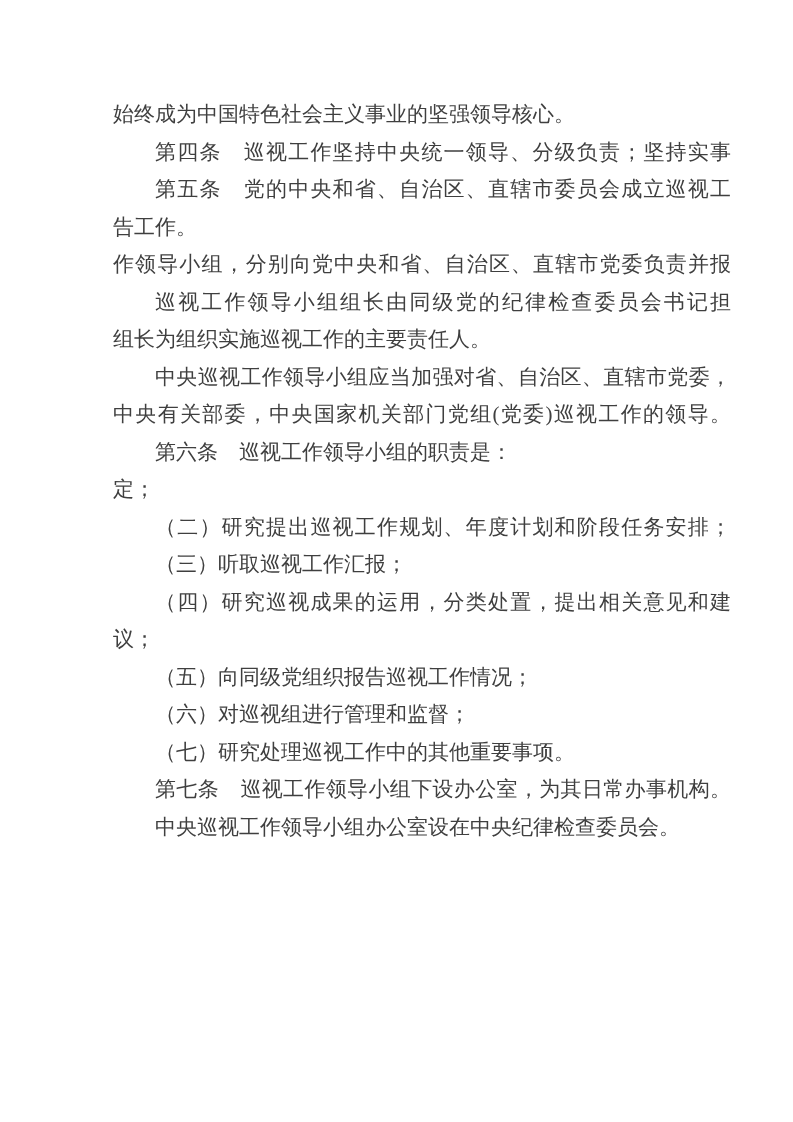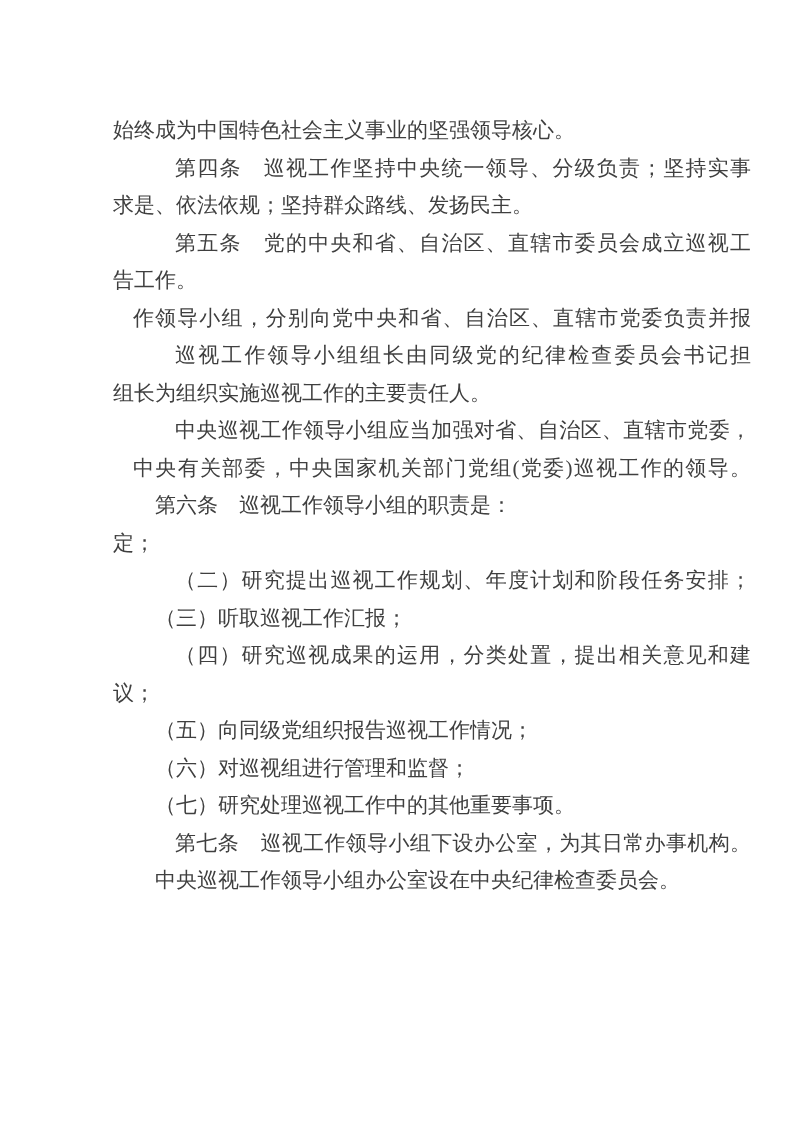--- a/index.html
+++ b/index.html
@@ -11,21 +11,21 @@
   .page {
     position: relative;
     width: 793px;
     height: 1122px;
     background: var(--page-bg, #ffffff);
     overflow: hidden;
   }
   .text-block {
     position: absolute;
     left: 113px;
-    top: 112px;
+    top: 96px;
     width: 618px;
   }
   .line {
     box-sizing: border-box;
     width: 100%;
     height: 37.5px;
     line-height: 37.5px;
     overflow: hidden;
     font-family: "Liberation Serif", "DejaVu Serif", serif;
     font-size: 21px;
@@ -35,42 +35,40 @@
     white-space: nowrap;
   }
   .line.indent2 {
     padding-left: 42px;
   }
   .line.justify {
     white-space: normal;
     text-align: justify;
     text-align-last: justify;
     text-justify: inter-character;
-    margin-left: 20px;
   }
   .line.heading {
     font-family: "Liberation Sans", "DejaVu Sans", sans-serif;
     font-weight: 700;
     font-size: 22px;
     letter-spacing: 1px;
     color: var(--heading-ink, #1c1c1c);
     text-align: center;
     text-align-last: center;
     transform: translateX(-17px);
     white-space: nowrap;
   }
 </style>
 </head>
 <body>
 
 <div class="page">
   <div class="text-block">
       <div class="line body">始终成为中国特色社会主义事业的坚强领导核心。</div>
       <div class="line body indent2 justify">第四条　巡视工作坚持中央统一领导、分级负责；坚持实事</div>
-      <div class="line body">求是、依法依规；坚持群众路线、发扬民主。</div>
       <div class="line body indent2 justify">第五条　党的中央和省、自治区、直辖市委员会成立巡视工</div>
       <div class="line body">告工作。</div>
       <div class="line body justify">作领导小组，分别向党中央和省、自治区、直辖市党委负责并报</div>
       <div class="line body indent2 justify">巡视工作领导小组组长由同级党的纪律检查委员会书记担</div>
       <div class="line body">组长为组织实施巡视工作的主要责任人。</div>
       <div class="line body indent2 justify">中央巡视工作领导小组应当加强对省、自治区、直辖市党委，</div>
       <div class="line body justify">中央有关部委，中央国家机关部门党组(党委)巡视工作的领导。</div>
       <div class="line body indent2">第六条　巡视工作领导小组的职责是：</div>
       <div class="line body">定；</div>
       <div class="line body indent2 justify">（二）研究提出巡视工作规划、年度计划和阶段任务安排；</div>

